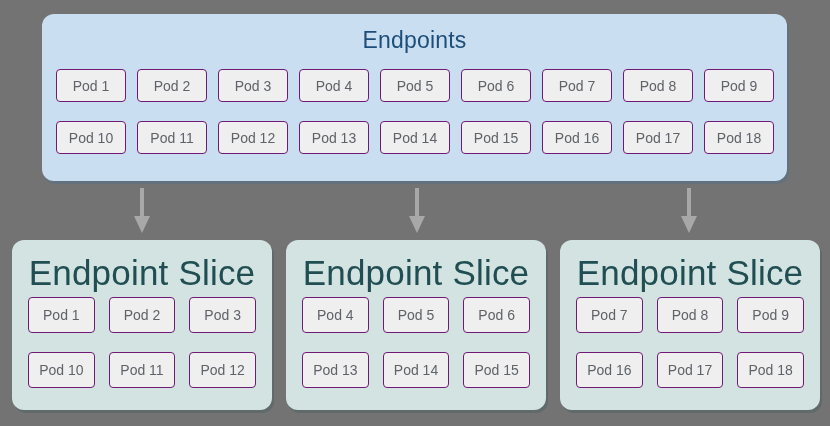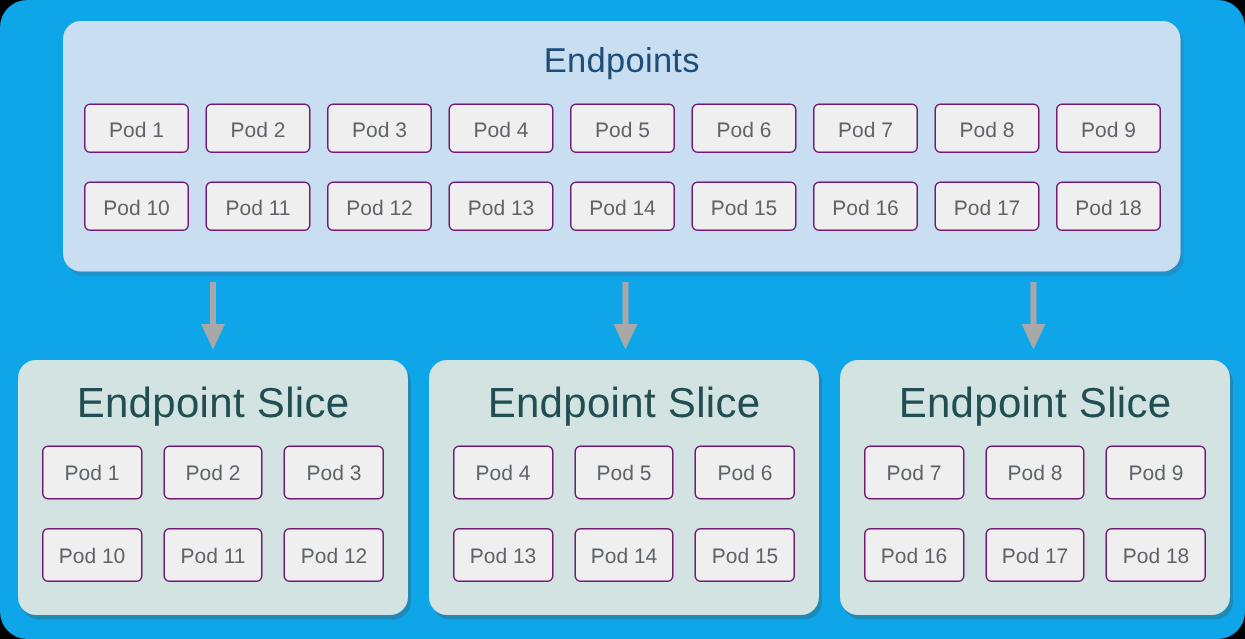--- a/index.html
+++ b/index.html
@@ -3,23 +3,22 @@
 <meta charset="utf-8">
 <style>
   * { margin: 0; padding: 0; box-sizing: border-box; }
   html, body { background: #000; }
   body { font-family: "Liberation Sans", "DejaVu Sans", sans-serif; }
 
   .canvas {
     position: relative;
     width: 830px;
     height: 426px;
-    background: #0ea5e9;
+    background: #737373;
     overflow: hidden;
-    border-radius: 18px;
   }
 
   
   .endpoints-box {
     position: absolute;
     left: 42px; top: 14px;
     width: 745px; height: 167px;
     background: #c9def1;
     border-radius: 12px;
     box-shadow: 2px 3px 0 rgba(70,110,150,0.35);
@@ -84,21 +83,21 @@
     background: #d2e3e1;
     border-radius: 12px;
     box-shadow: 2px 3px 0 rgba(60,90,90,0.35);
   }
   .slice-1 { left: 12px; }
   .slice-2 { left: 286px; }
   .slice-3 { left: 560px; }
   .slice-title {
     padding-top: 13px;
     text-align: center;
-    font-size: 28px;
+    font-size: 35px;
     font-weight: 500;
     color: #204e52;
     letter-spacing: 0.2px;
   }
   .slice-grid {
     position: absolute;
     left: 16px; right: 16px; top: 57px;
     display: grid;
     grid-template-columns: repeat(3, 1fr);
     column-gap: 14px;

